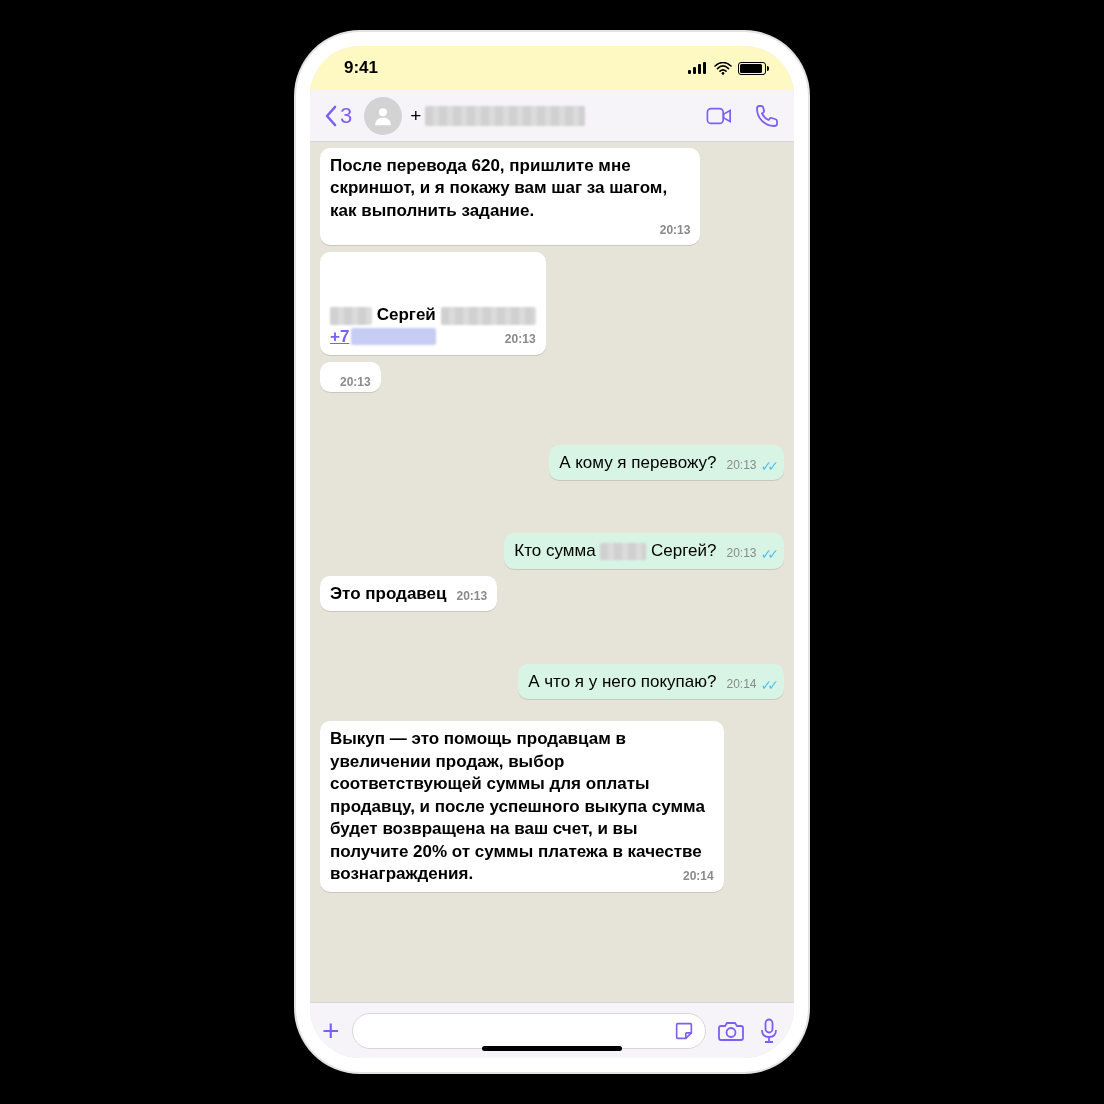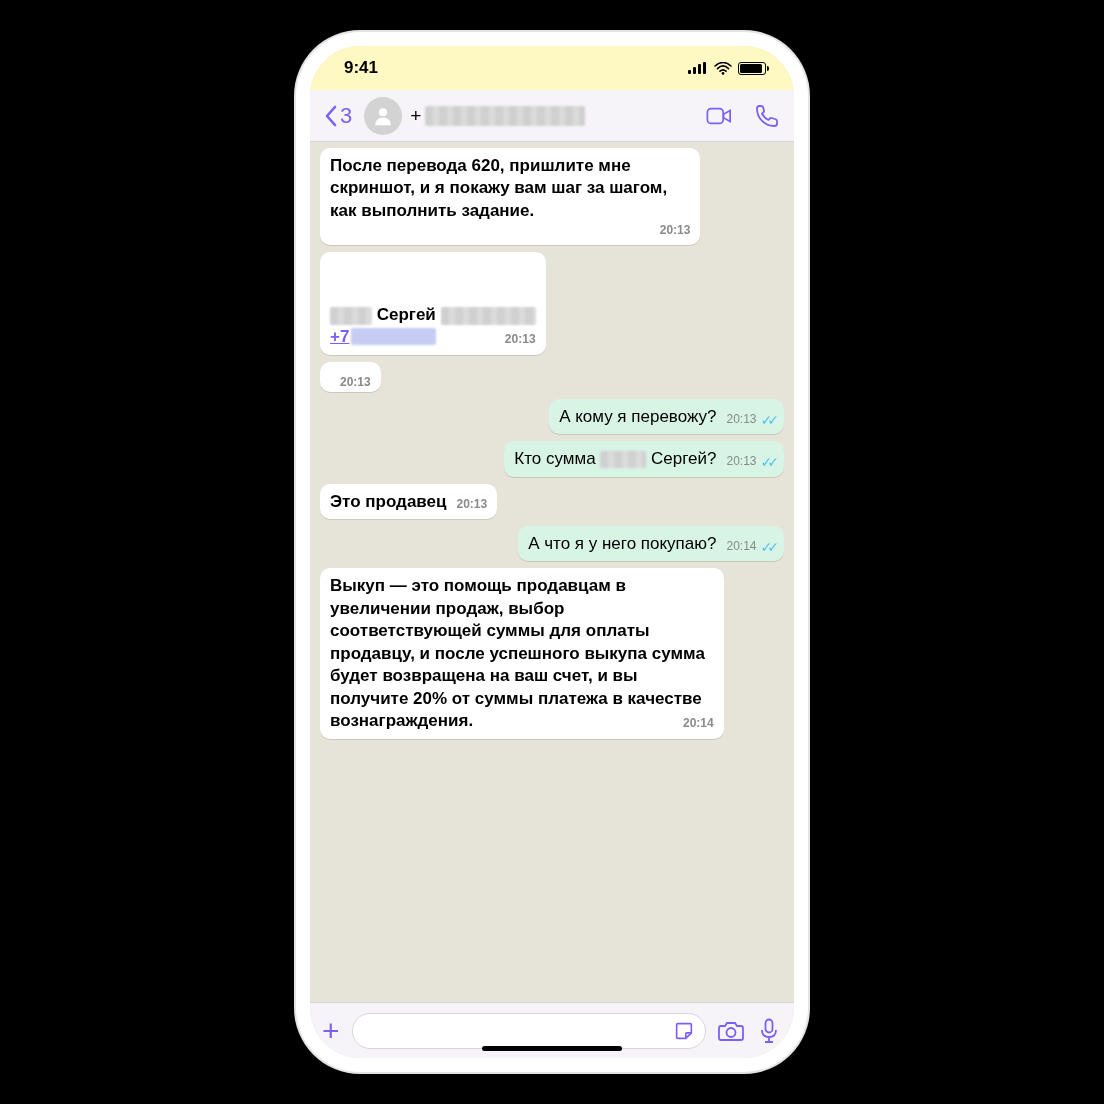--- a/index.html
+++ b/index.html
@@ -31,21 +31,21 @@
   .censored-strip{display:inline-block;height:20px;background:repeating-linear-gradient(90deg,#d0d0d0 0 8px,#dbdbdb 8px 14px);filter:blur(1.2px);border-radius:2px;vertical-align:middle;}
   .hdr .actions{display:flex;align-items:center;gap:22px;color:#7d5ff5;}
   .hdr .actions svg{width:26px;height:26px;stroke:#7d5ff5;fill:none;stroke-width:1.8;}
   
   .chat{flex:1;overflow:hidden;background:#e6e3d8;padding:6px 10px 4px;display:flex;flex-direction:column;gap:7px;}
   .row{display:flex;}
   .row.in{justify-content:flex-start;}
   .row.out{justify-content:flex-end;}
   .bubble{max-width:82%;border-radius:10px;padding:7px 10px 6px;position:relative;font-size:17px;line-height:1.32;box-shadow:0 1px 0.5px rgba(0,0,0,.12);}
   .in .bubble{background:#fff;font-weight:bold;}
-  .out .bubble{background:#d7f4e5;}
+  .out .bubble{background:#d7f4e5;margin-top:46px;}
   .meta{display:flex;justify-content:flex-end;align-items:center;gap:4px;font-size:12px;color:#8a8a8a;margin-top:1px;}
   .meta.inside{float:right;margin-left:10px;position:relative;top:5px;}
   .ticks{color:#4fc1f2;font-size:14px;line-height:1;letter-spacing:-5px;}
   .link{color:#7d5ff5;text-decoration:underline;}
   
   .inbar{height:56px;background:#f6f4f8;border-top:1px solid #d8d5da;display:flex;align-items:center;padding:0 12px;gap:12px;}
   .inbar svg{width:26px;height:26px;stroke:#7d5ff5;fill:none;stroke-width:1.8;}
   .plus{font-size:30px;color:#7d5ff5;font-weight:300;}
   .textpill{flex:1;height:36px;background:#fff;border:1px solid #d8d5da;border-radius:18px;display:flex;align-items:center;justify-content:flex-end;padding:0 10px;}
   .textpill svg{width:22px;height:22px;}
@@ -168,21 +168,21 @@
         <div class="bubble">
           <span class="msgtext">А что я у него покупаю?</span>
           <span class="meta inside">
               <span>20:14</span>
               <span class="ticks">✓✓</span>
             </span>
         </div>
       </div>
 
       <div class="row in">
-        <div class="bubble" style="max-width:87%;">
+        <div class="bubble" style="max-width:87%;margin-top:15px;">
           <span class="msgtext">Выкуп — это помощь продавцам в увеличении продаж, выбор соответствующей суммы для оплаты продавцу, и после успешного выкупа сумма будет возвращена на ваш счет, и вы получите 20% от суммы платежа в качестве вознаграждения.</span>
           <span class="meta inside">
               <span>20:14</span>
             </span>
         </div>
       </div>
 
     </div>
 
     <div class="inbar">

